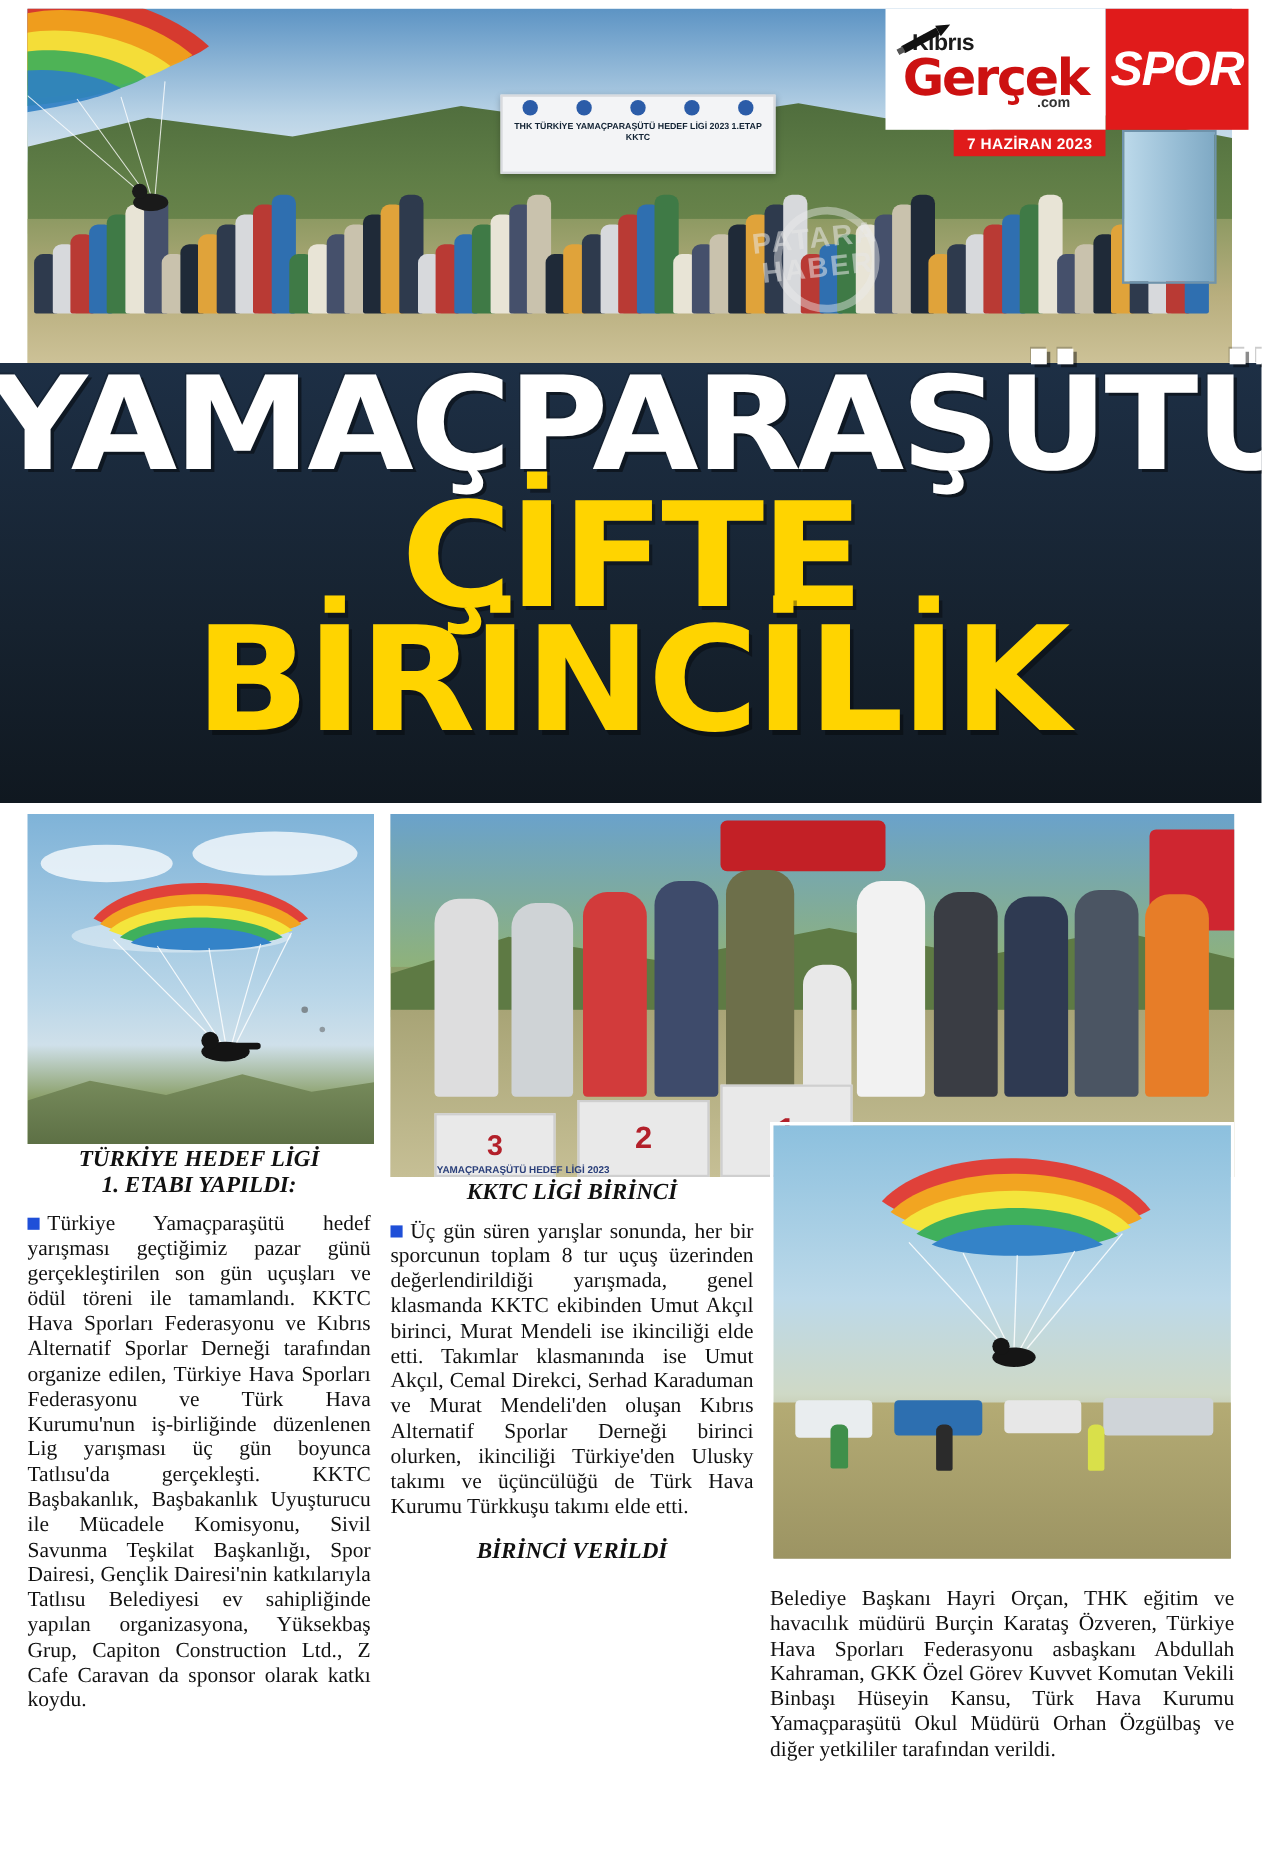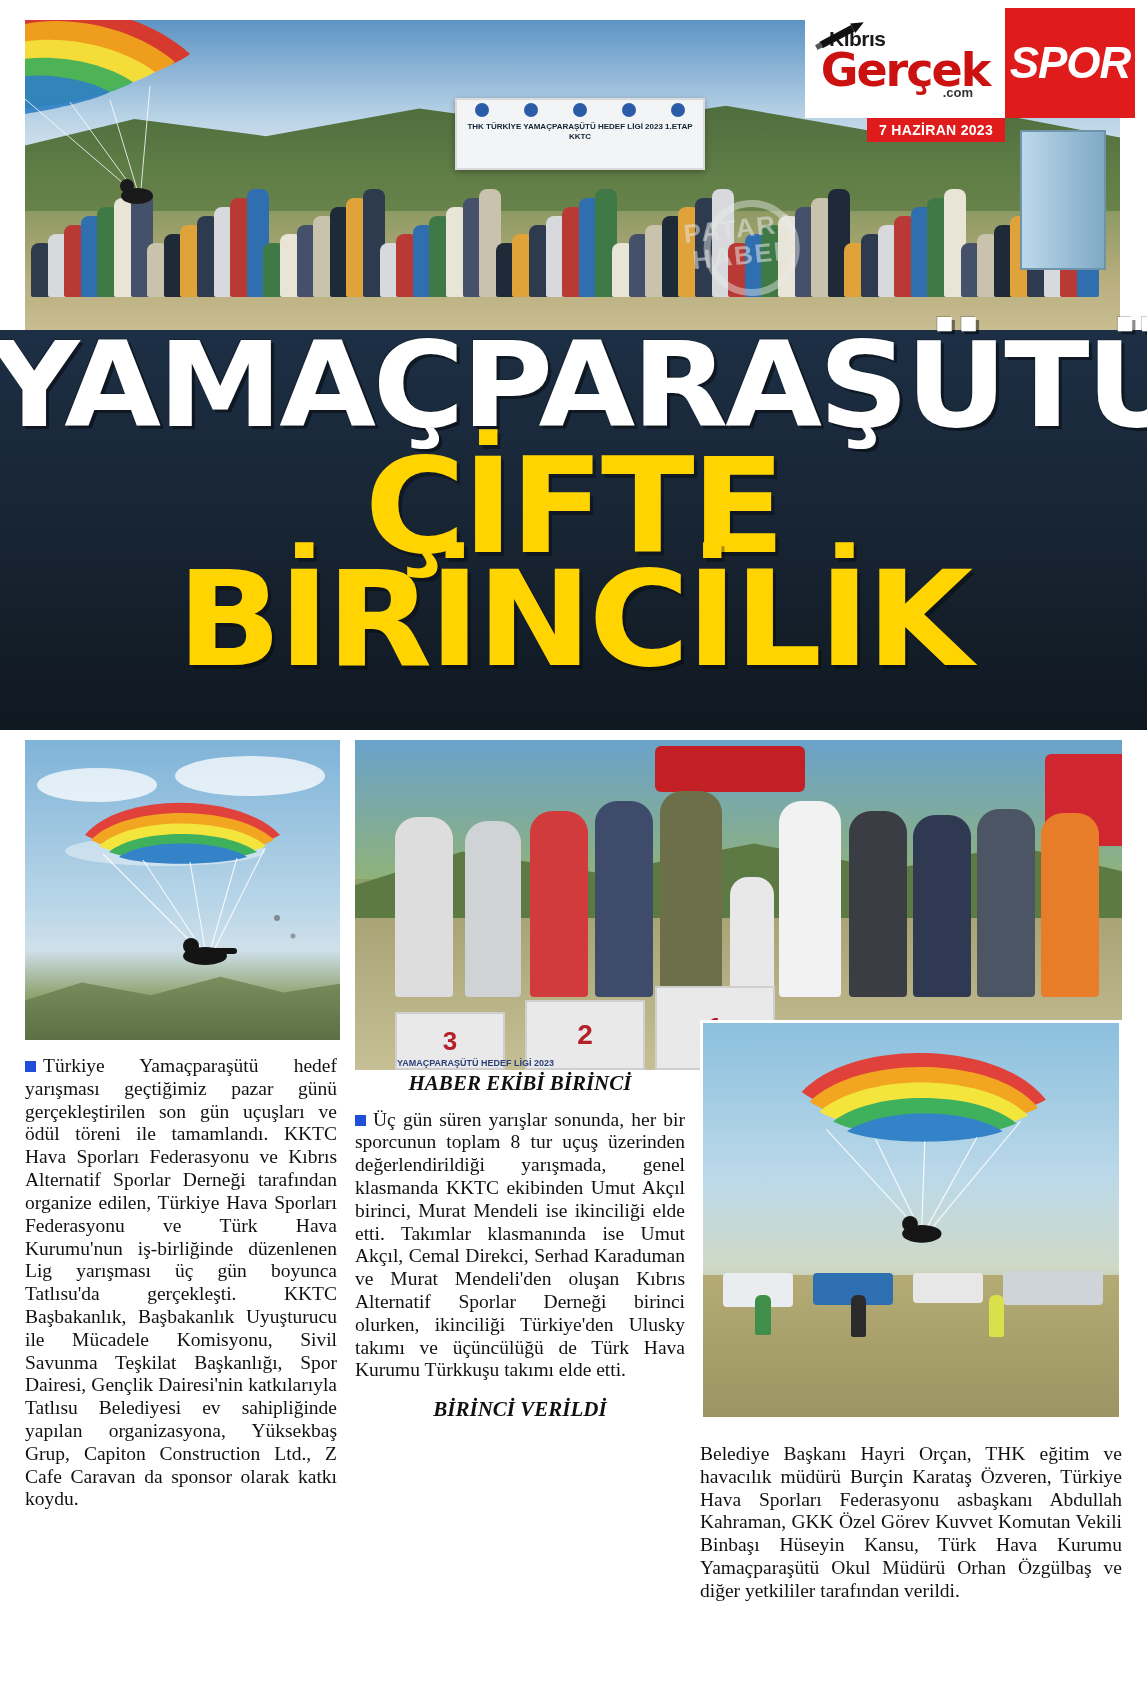--- a/index.html
+++ b/index.html
@@ -101,21 +101,21 @@
     padding: 4px 12px;
     z-index: 40;
     letter-spacing: 0.3px;
     text-align: center;
   }
 
   
   .hero {
     position: absolute;
     left: 25px;
-    top: 20px;
+    top: 8px;
     width: 1095px;
     height: 330px;
     overflow: hidden;
     background: linear-gradient(to bottom, #6ea4cd 0%, #9ec3dd 28%, #7c9a5c 46%, #a9b07a 72%, #c8bf93 100%);
     z-index: 5;
   }
   .hero .sky {
     position: absolute; left: 0; top: 0; width: 100%; height: 42%;
     background: linear-gradient(to bottom,#5d94c4,#b9d3e6 70%,#d6e4ee);
   }
@@ -524,25 +524,29 @@
     <div style="position:absolute;left:20px;bottom:110px;width:70px;height:34px;background:#e9edef;border-radius:4px;"></div>
     <div style="position:absolute;left:110px;bottom:112px;width:80px;height:32px;background:#2d6fb0;border-radius:4px;"></div>
     <div style="position:absolute;left:210px;bottom:114px;width:70px;height:30px;background:#e7e7e7;border-radius:4px;"></div>
     <div style="position:absolute;left:300px;bottom:112px;width:100px;height:34px;background:#cfd4d8;border-radius:4px;"></div>
     <i style="position:absolute;left:52px;bottom:82px;width:16px;height:40px;background:#3f8f4a;border-radius:6px 6px 2px 2px;display:block;"></i>
     <i style="position:absolute;left:148px;bottom:80px;width:15px;height:42px;background:#2b2b2b;border-radius:6px 6px 2px 2px;display:block;"></i>
     <i style="position:absolute;left:286px;bottom:80px;width:15px;height:42px;background:#d9e04a;border-radius:6px 6px 2px 2px;display:block;"></i>
   </div>
 
   <div class="col col1">
+    <div class="kicker">
+      <div>TÜRKİYE HEDEF LİGİ</div>
+      <div>1. ETABI YAPILDI:</div>
+    </div>
     <p class="para"><span class="bullet"></span><span>Türkiye Yamaçparaşütü hedef yarışması geçtiğimiz pazar günü gerçekleştirilen son gün uçuşları ve ödül töreni ile tamamlandı. KKTC Hava Sporları Federasyonu ve Kıbrıs Alternatif Sporlar Derneği tarafından organize edilen, Türkiye Hava Sporları Federasyonu ve Türk Hava Kurumu'nun iş-birliğinde düzenlenen Lig yarışması üç gün boyunca Tatlısu'da gerçekleşti. KKTC Başbakanlık, Başbakanlık Uyuşturucu ile Mücadele Komisyonu, Sivil Savunma Teşkilat Başkanlığı, Spor Dairesi, Gençlik Dairesi'nin katkılarıyla Tatlısu Belediyesi ev sahipliğinde yapılan organizasyona, Yüksekbaş Grup, Capiton Construction Ltd., Z Cafe Caravan da sponsor olarak katkı koydu.</span></p>
   </div>
 
   <div class="col col2">
-    <div class="kicker">HABER EKİBİ BİRİNCİ</div>
+    <div class="kicker">KKTC LİGİ BİRİNCİ</div>
     <p class="para"><span class="bullet"></span><span>Üç gün süren yarışlar sonunda, her bir sporcunun toplam 8 tur uçuş üzerinden değerlendirildiği yarışmada, genel klasmanda KKTC ekibinden Umut Akçıl birinci, Murat Mendeli ise ikinciliği elde etti. Takımlar klasmanında ise Umut Akçıl, Cemal Direkci, Serhad Karaduman ve Murat Mendeli'den oluşan Kıbrıs Alternatif Sporlar Derneği birinci olurken, ikinciliği Türkiye'den Ulusky takımı ve üçüncülüğü de Türk Hava Kurumu Türkkuşu takımı elde etti.</span></p>
     <div class="kicker" style="margin-top:16px;">BİRİNCİ VERİLDİ</div>
   </div>
 
   <div class="col col3">
     <p class="para"><span>Belediye Başkanı Hayri Orçan, THK eğitim ve havacılık müdürü Burçin Karataş Özveren, Türkiye Hava Sporları Federasyonu asbaşkanı Abdullah Kahraman, GKK Özel Görev Kuvvet Komutan Vekili Binbaşı Hüseyin Kansu, Türk Hava Kurumu Yamaçparaşütü Okul Müdürü Orhan Özgülbaş ve diğer yetkililer tarafından verildi.</span></p>
   </div>
 
 </div>
 

